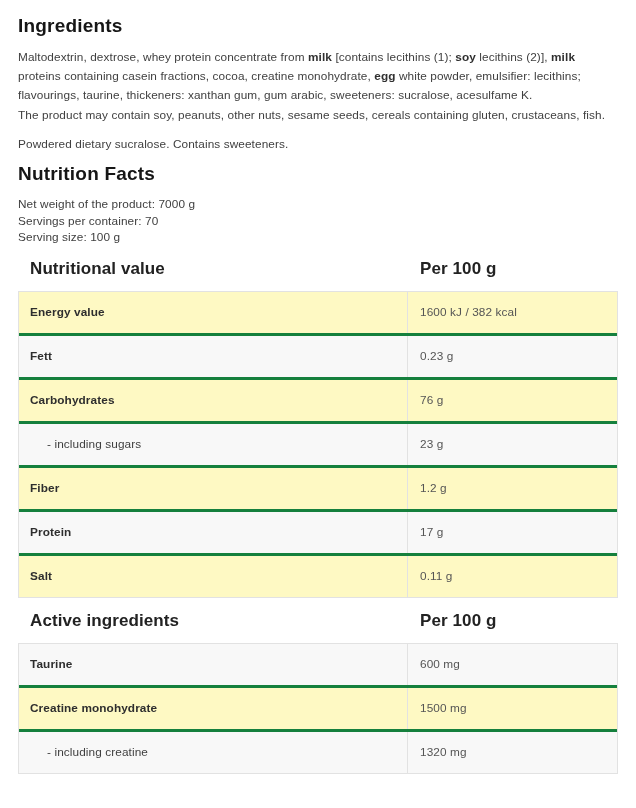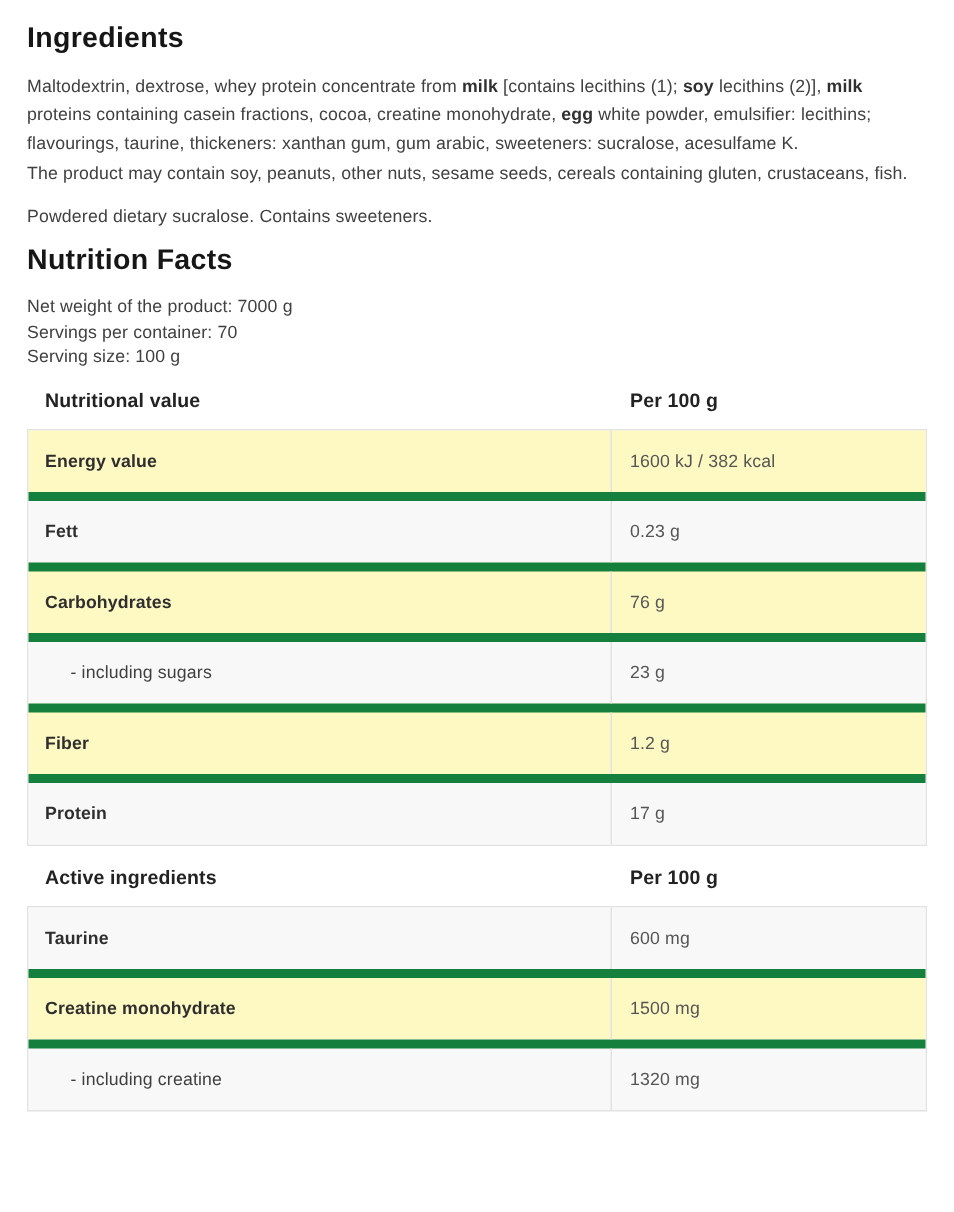--- a/index.html
+++ b/index.html
@@ -46,37 +46,37 @@
     font-size: 11.8px;
     line-height: 16.5px;
     color: #404040;
     letter-spacing: 0.1px;
   }
   
   .ntable { margin-top: 0; }
   .thead {
     display: flex;
     padding: 13px 0 12px 0;
-    font-size: 13px;
+    font-size: 17px;
     font-weight: 700;
     color: #222222;
     letter-spacing: 0.1px;
   }
   .thead .h-label { width: 390px; padding-left: 12px; box-sizing: border-box; }
   .thead .h-value { flex: 1; padding-left: 12px; }
   .nbody {
     border: 1px solid #e2e2e2;
   }
   .nrow {
     display: flex;
     min-height: 41px;
     align-items: stretch;
     background: #fef9c3;
   }
-  .nrow + .nrow { border-top: 6px solid #15803d; }
+  .nrow + .nrow { border-top: 3px solid #15803d; }
   .stripe-even .nrow:nth-child(even) { background: #f8f8f8; }
   .stripe-odd  .nrow:nth-child(odd)  { background: #f8f8f8; }
   .cell {
     display: flex;
     align-items: center;
     font-size: 11.8px;
     letter-spacing: 0.1px;
     box-sizing: border-box;
   }
   .cell-label {
@@ -142,20 +142,24 @@
           <div class="cell cell-value">23 g</div>
         </div>
         <div class="nrow">
           <div class="cell cell-label">Fiber</div>
           <div class="cell cell-value">1.2 g</div>
         </div>
         <div class="nrow">
           <div class="cell cell-label">Protein</div>
           <div class="cell cell-value">17 g</div>
         </div>
+        <div class="nrow">
+          <div class="cell cell-label">Salt</div>
+          <div class="cell cell-value">0.11 g</div>
+        </div>
       </div>
   </div>
 
   <div class="ntable">
     <div class="thead">
       <div class="h-label">Active ingredients</div>
       <div class="h-value">Per 100 g</div>
     </div>
     <div class="nbody stripe-odd">
         <div class="nrow">

